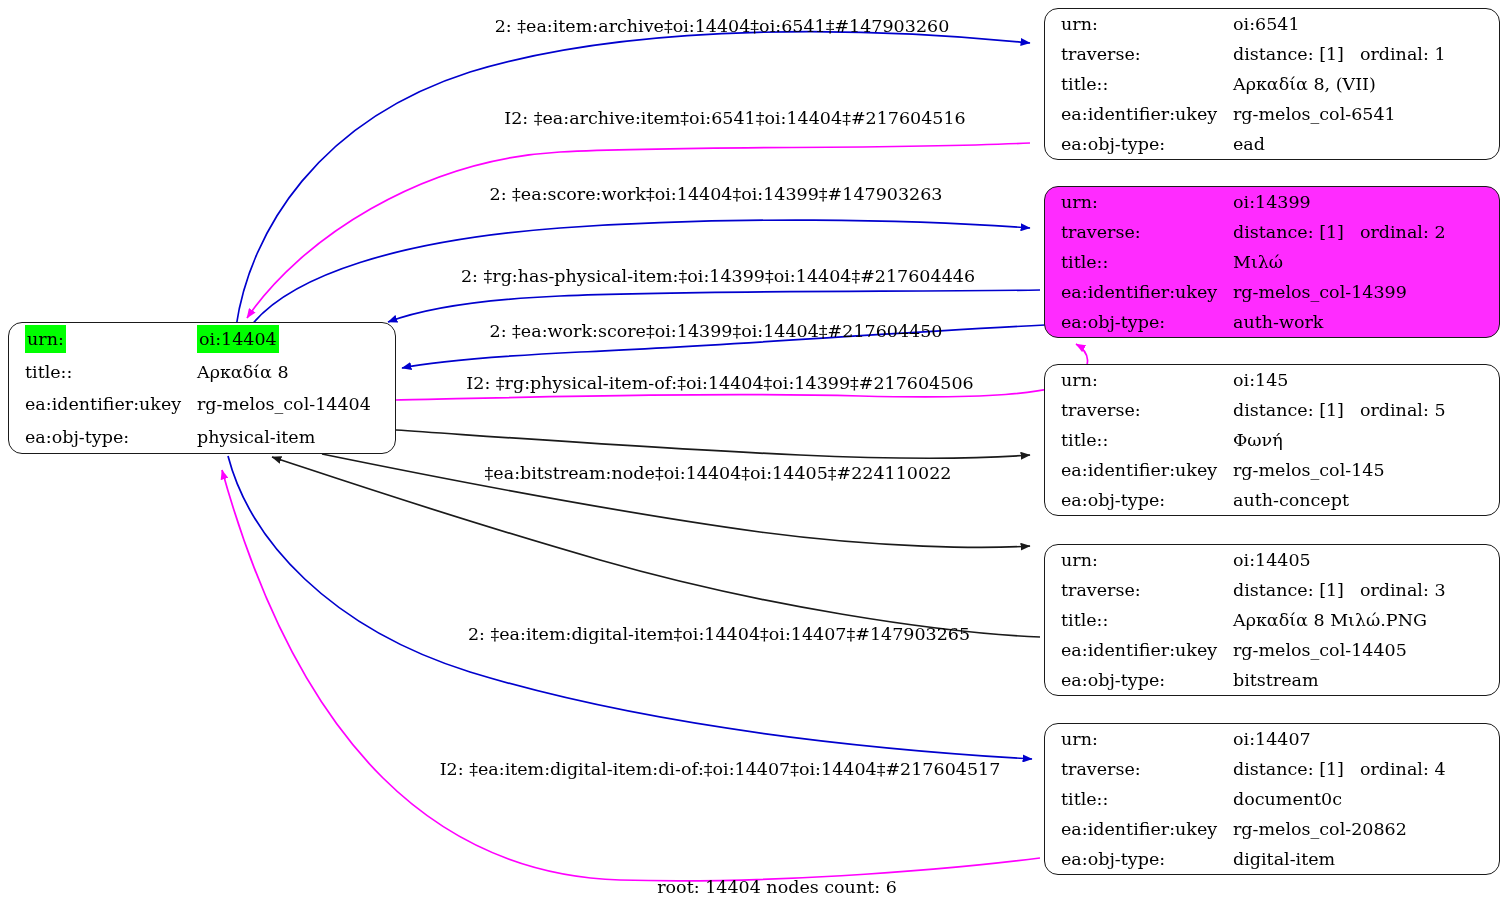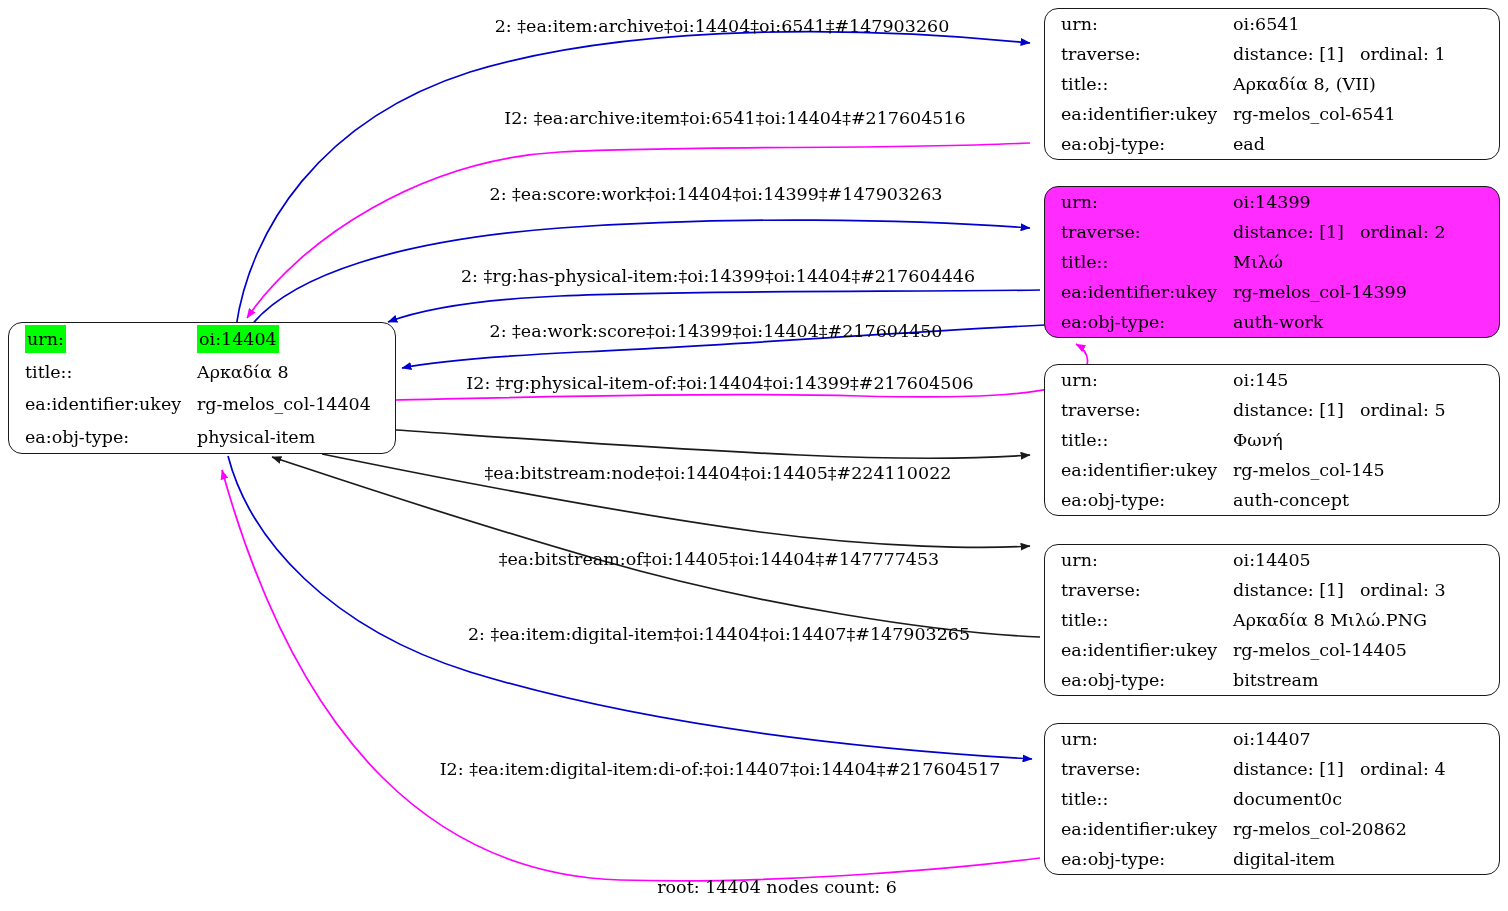--- a/index.html
+++ b/index.html
@@ -282,19 +282,18 @@
       </table>
   </div>
 
   <div class="edge-label" style="left:722px; top:16px;">2: ‡ea:item:archive‡oi:14404‡oi:6541‡#147903260</div>
   <div class="edge-label" style="left:735px; top:108px;">I2: ‡ea:archive:item‡oi:6541‡oi:14404‡#217604516</div>
   <div class="edge-label" style="left:716px; top:184px;">2: ‡ea:score:work‡oi:14404‡oi:14399‡#147903263</div>
   <div class="edge-label" style="left:718px; top:266px;">2: ‡rg:has-physical-item:‡oi:14399‡oi:14404‡#217604446</div>
   <div class="edge-label" style="left:716px; top:321px;">2: ‡ea:work:score‡oi:14399‡oi:14404‡#217604450</div>
   <div class="edge-label" style="left:720px; top:373px;">I2: ‡rg:physical-item-of:‡oi:14404‡oi:14399‡#217604506</div>
   <div class="edge-label" style="left:718px; top:463px;">‡ea:bitstream:node‡oi:14404‡oi:14405‡#224110022</div>
-  <div class="edge-label" style="left:719px; top:549px;">‡ea:bitstream:of‡oi:14405‡oi:14404‡#147777453</div>
   <div class="edge-label" style="left:719px; top:624px;text-align:center;">2: ‡ea:item:digital-item‡oi:14404‡oi:14407‡#147903265</div>
   <div class="edge-label" style="left:720px; top:759px;">I2: ‡ea:item:digital-item:di-of:‡oi:14407‡oi:14404‡#217604517</div>
 
   <div class="caption" style="left:755px; top:877px;">root: 14404 nodes count: 6</div>
 
 </div>
 
 </body></html>

